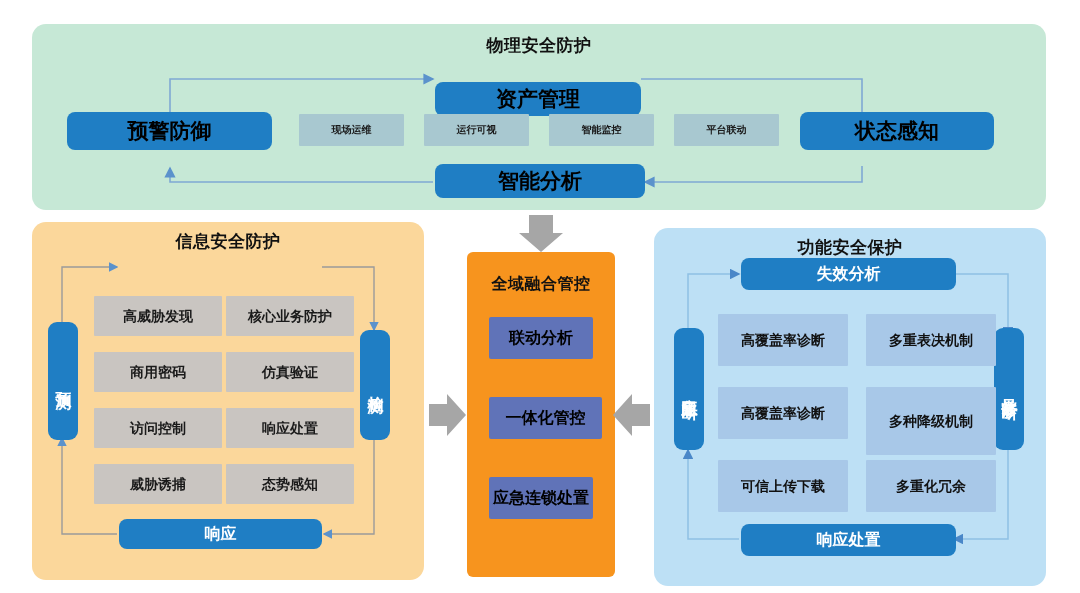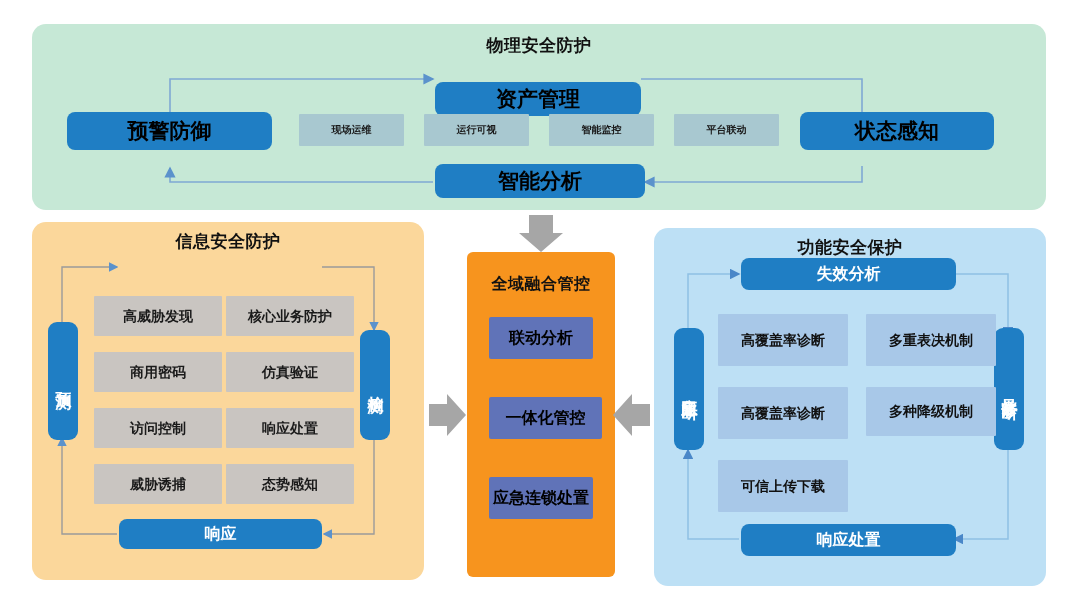--- a/index.html
+++ b/index.html
@@ -192,23 +192,24 @@
     </div>
 
     <div class="box box-vert" style="left:340px;top:100px;width:30px;height:122px;">
       <span class="vtext">异常诊断</span>
     </div>
 
     <div class="box box-blue-func" style="left:64px;top:86px;width:130px;height:52px;">高覆盖率诊断</div>
     <div class="box box-blue-func" style="left:212px;top:86px;width:130px;height:52px;">多重表决机制</div>
 
     <div class="box box-blue-func" style="left:64px;top:159px;width:130px;height:52px;">高覆盖率诊断</div>
-    <div class="box box-blue-func" style="left:212px;top:159px;width:130px;height:49px;">多种降级机制</div>
+    <div class="box box-blue-func" style="left:212px;top:159px;width:130px;height:68px;">多种降级机制</div>
 
     <div class="box box-blue-func" style="left:64px;top:232px;width:130px;height:52px;">可信上传下载</div>
+    <div class="box box-blue-func" style="left:212px;top:232px;width:130px;height:52px;">多重化冗余</div>
 
     <div class="box box-blue-sm" style="left:87px;top:296px;width:215px;height:32px;">响应处置</div>
   </div>
 
   <div class="panel" id="panel-central">
     <div class="panel-title" style="top:22px;font-size:16px;">全域融合管控</div>
 
     <div class="box box-purple" style="left:22px;top:65px;width:104px;height:42px;">联动分析</div>
     <div class="box box-purple" style="left:22px;top:145px;width:113px;height:42px;">一体化管控</div>
     <div class="box box-purple" style="left:22px;top:225px;width:104px;height:42px;">应急连锁处置</div>

